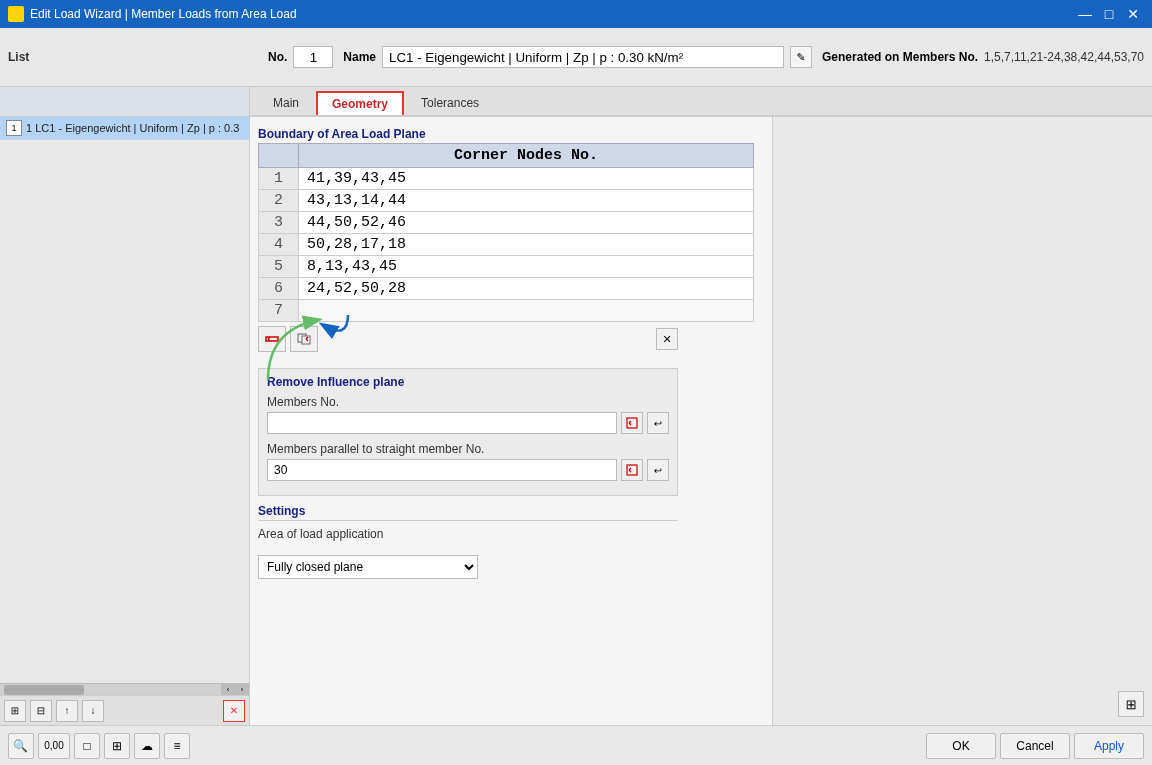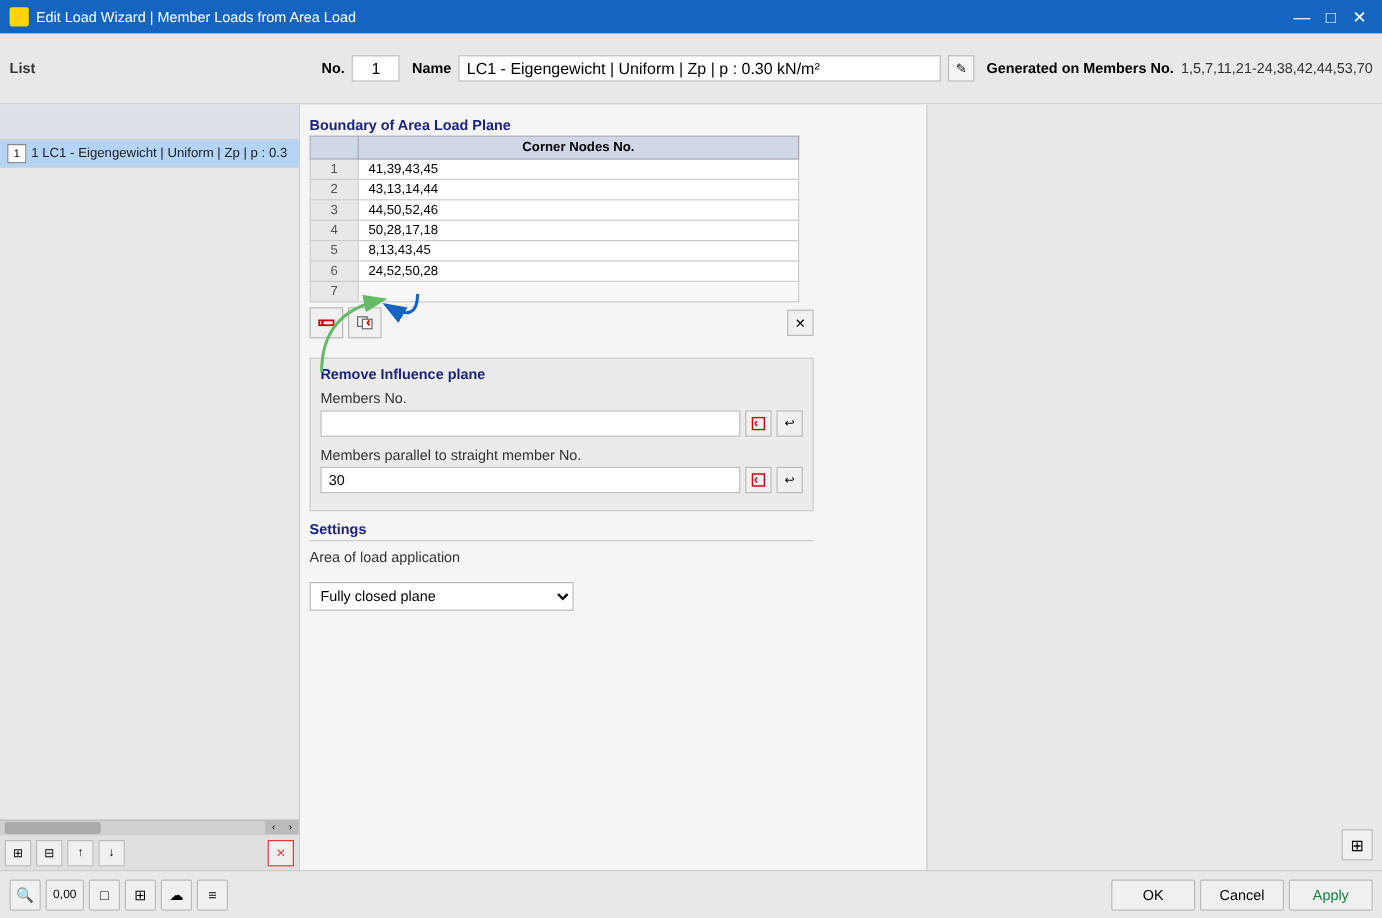--- a/index.html
+++ b/index.html
@@ -168,23 +168,24 @@
     
     .section-heading {
       font-weight: 600;
       color: #1a237e;
       font-size: 12px;
       padding: 2px 0;
     }
 
     
     .data-table {
-      width: 408px;
+      width: 496px;
       border-collapse: collapse;
-      font-size: 11px;
+      font-size: 15px;
+      font-family: Liberation Mono, monospace;
     }
     .data-table th {
       background: #d0d8e8;
       border: 1px solid #aab;
       padding: 3px 8px;
       text-align: center;
       font-weight: 600;
     }
     .data-table td {
       border: 1px solid #ccc;
@@ -338,21 +339,21 @@
       min-width: 70px;
       height: 26px;
       border: 1px solid #bbb;
       background: #f0f0f0;
       cursor: pointer;
       font-size: 12px;
       padding: 0 12px;
       border-radius: 2px;
     }
     .dialog-btn.disabled {
-      color: #15803d;
+      color: #1d4ed8;
       cursor: default;
     }
     .dialog-btn.apply {
       background: #f0f0f0;
     }
 
     
     .h-scroll-bar {
       height: 12px;
       background: #d0d0d0;
@@ -445,20 +446,25 @@
         <button class="toolbar-icon-btn">⊞</button>
         <button class="toolbar-icon-btn">⊟</button>
         <button class="toolbar-icon-btn">↑</button>
         <button class="toolbar-icon-btn">↓</button>
         <button class="toolbar-icon-btn danger" style="margin-left:auto; border-color:#e53935; color:#e53935;">✕</button>
       </div>
     </div>
 
     <div style="flex:1; display:flex; flex-direction:column; overflow:hidden;">
 
+      <div class="tabs-row">
+        <div class="tab">Main</div>
+        <div class="tab active">Geometry</div>
+        <div class="tab">Tolerances</div>
+      </div>
 
       <div class="tab-content">
 
         <div class="right-content">
 
           <div>
             <div class="section-heading">Boundary of Area Load Plane</div>
             <table class="data-table">
               <thead>
                 <tr>

